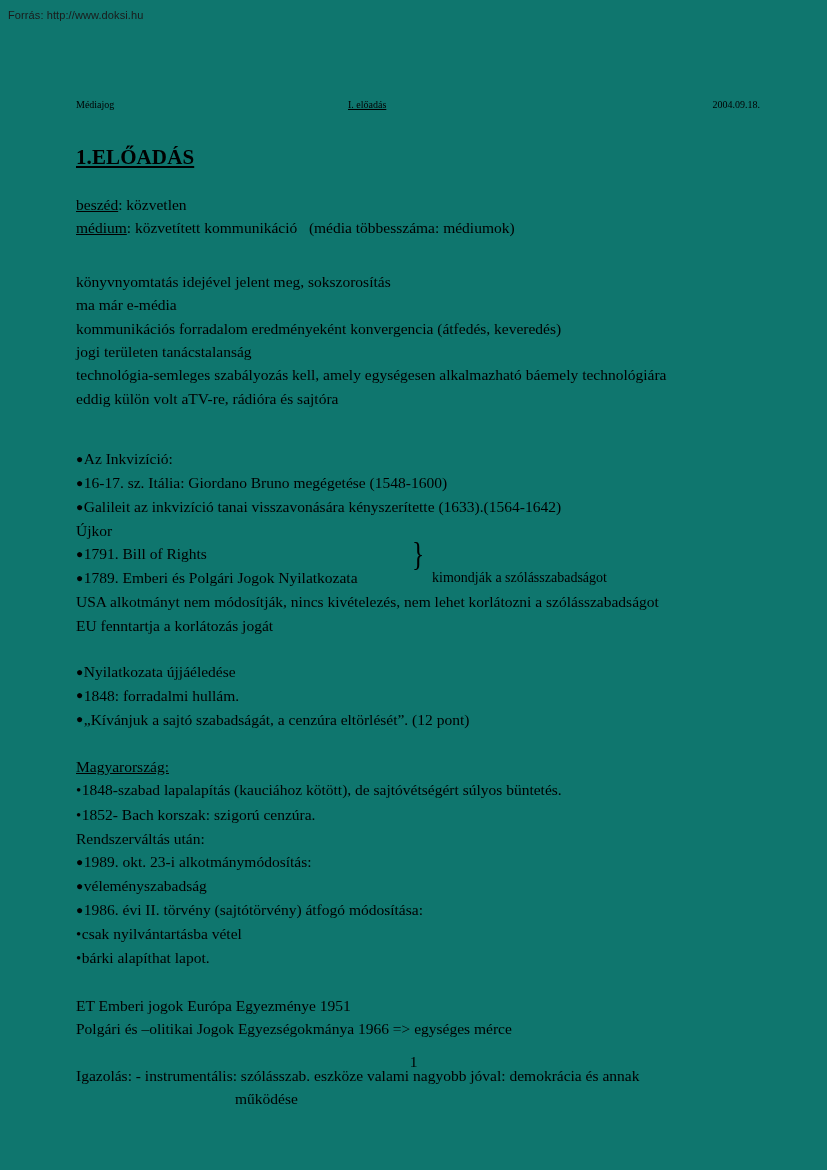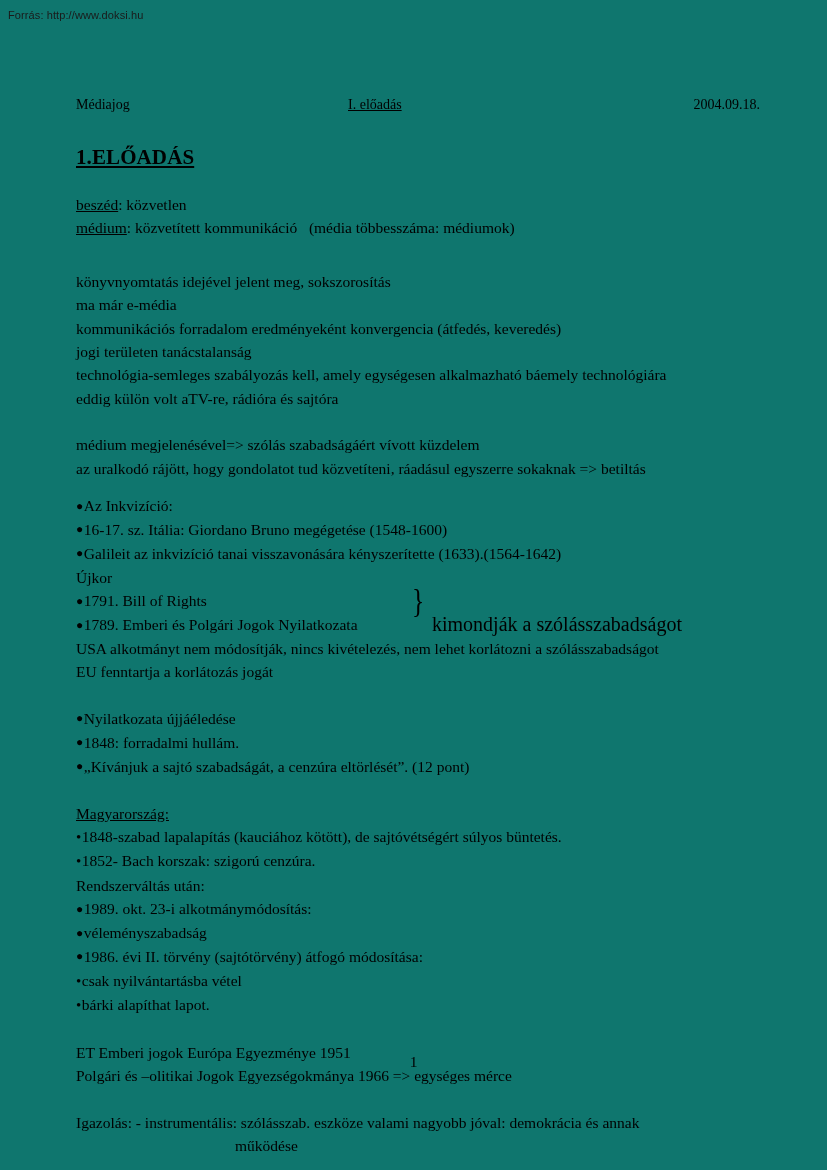--- a/index.html
+++ b/index.html
@@ -28,21 +28,21 @@
   }
   .content {
     position: absolute;
     left: 76px;
     top: 96px;
     width: 640px;
   }
   .doc-header {
     position: relative;
     height: 18px;
-    font-size: 14px;
+    font-size: 10px;
     line-height: 18px;
   }
   .doc-header .hdr-left {
     position: absolute;
     left: 0;
     top: 0;
   }
   .doc-header .hdr-center {
     position: absolute;
     left: 272px;
@@ -93,21 +93,21 @@
     font-size: 34px;
     line-height: 30px;
     font-weight: 300;
     transform: scaleX(0.75);
     transform-origin: left center;
   }
   .brace-text {
     position: absolute;
     left: 356px;
     top: 23.4px;
-    font-size: 20px;
+    font-size: 14px;
     line-height: 23.4px;
     white-space: nowrap;
   }
   .indent-block {
     padding-left: 159px;
   }
   .page-number {
     position: absolute;
     left: 0;
     right: 0;
@@ -146,24 +146,20 @@
       <div class="line">könyvnyomtatás idejével jelent meg, sokszorosítás</div>
       <div class="line">ma már e-média</div>
       <div class="line">kommunikációs forradalom eredményeként konvergencia (átfedés, keveredés)</div>
       <div class="line">jogi területen tanácstalanság</div>
       <div class="line">technológia-semleges szabályozás kell, amely egységesen alkalmazható báemely technológiára</div>
       <div class="line">eddig külön volt aTV-re, rádióra és sajtóra</div>
     </div>
 
     <div class="gap-md"></div>
 
-    <div class="block">
-      <div class="line">médium megjelenésével=&gt; szólás szabadságáért vívott küzdelem</div>
-      <div class="line">az uralkodó rájött, hogy gondolatot tud közvetíteni, ráadásul egyszerre sokaknak =&gt; betiltás</div>
-    </div>
 
     <div class="gap-sm"></div>
 
     <div class="block">
       <div class="line bullet-lg">Az Inkvizíció:</div>
       <div class="line bullet-lg">16-17. sz. Itália: Giordano Bruno megégetése (1548-1600)</div>
       <div class="line bullet-lg">Galileit az inkvizíció tanai visszavonására kényszerítette (1633).(1564-1642)</div>
       <div class="line">Újkor</div>
       <div class="brace-group">
         <div class="line bullet-lg">1791. Bill of Rights</div>

